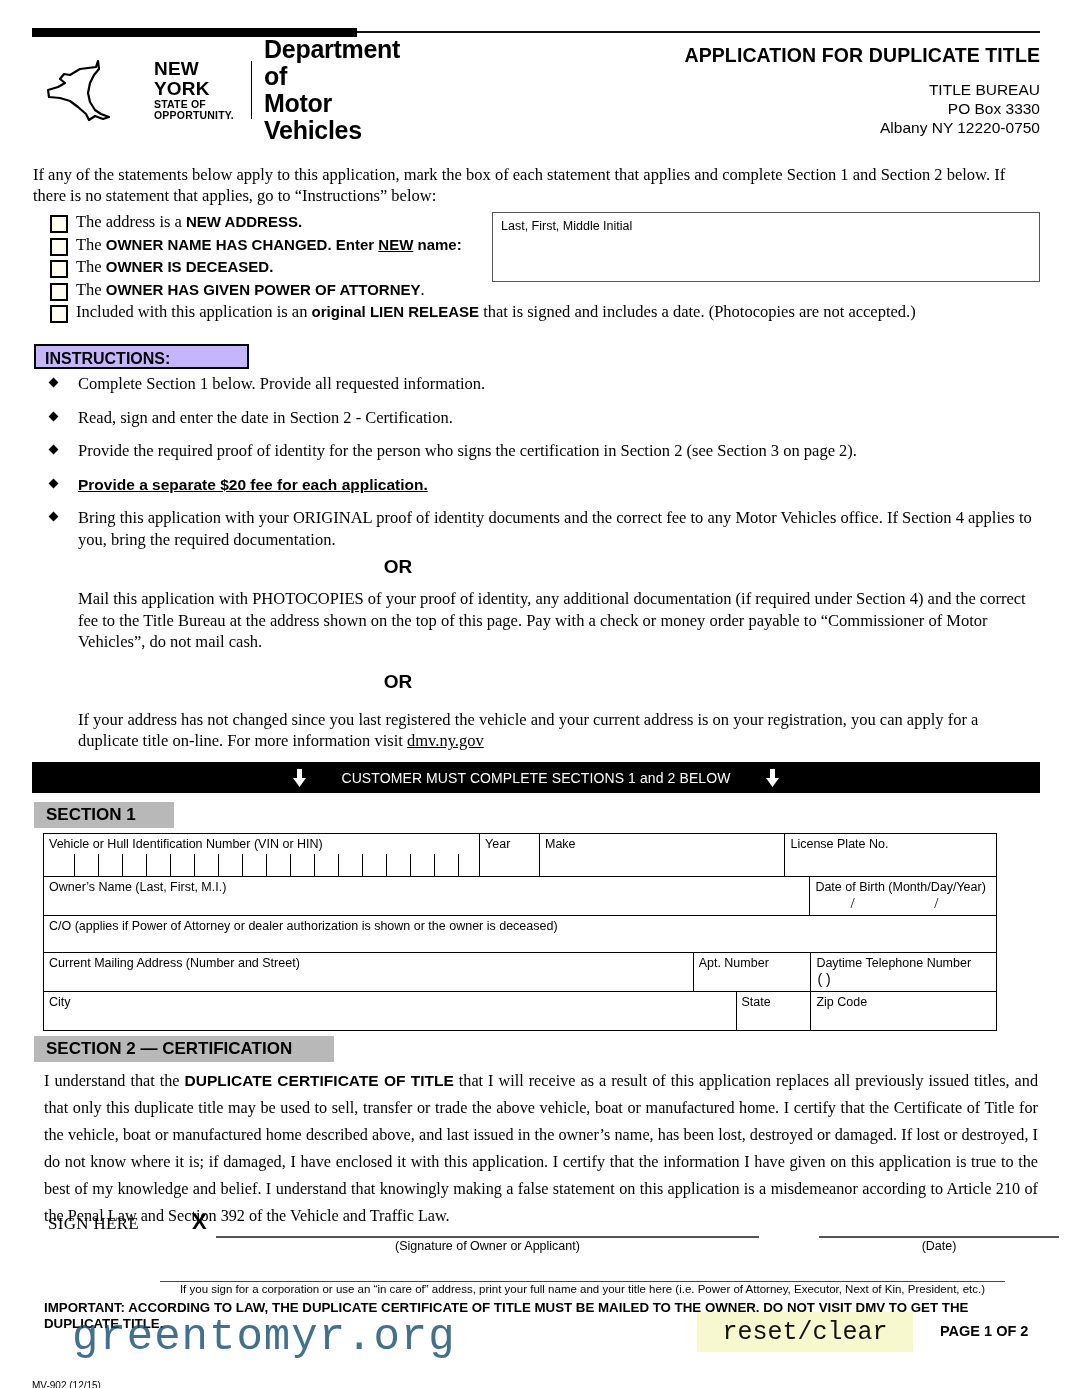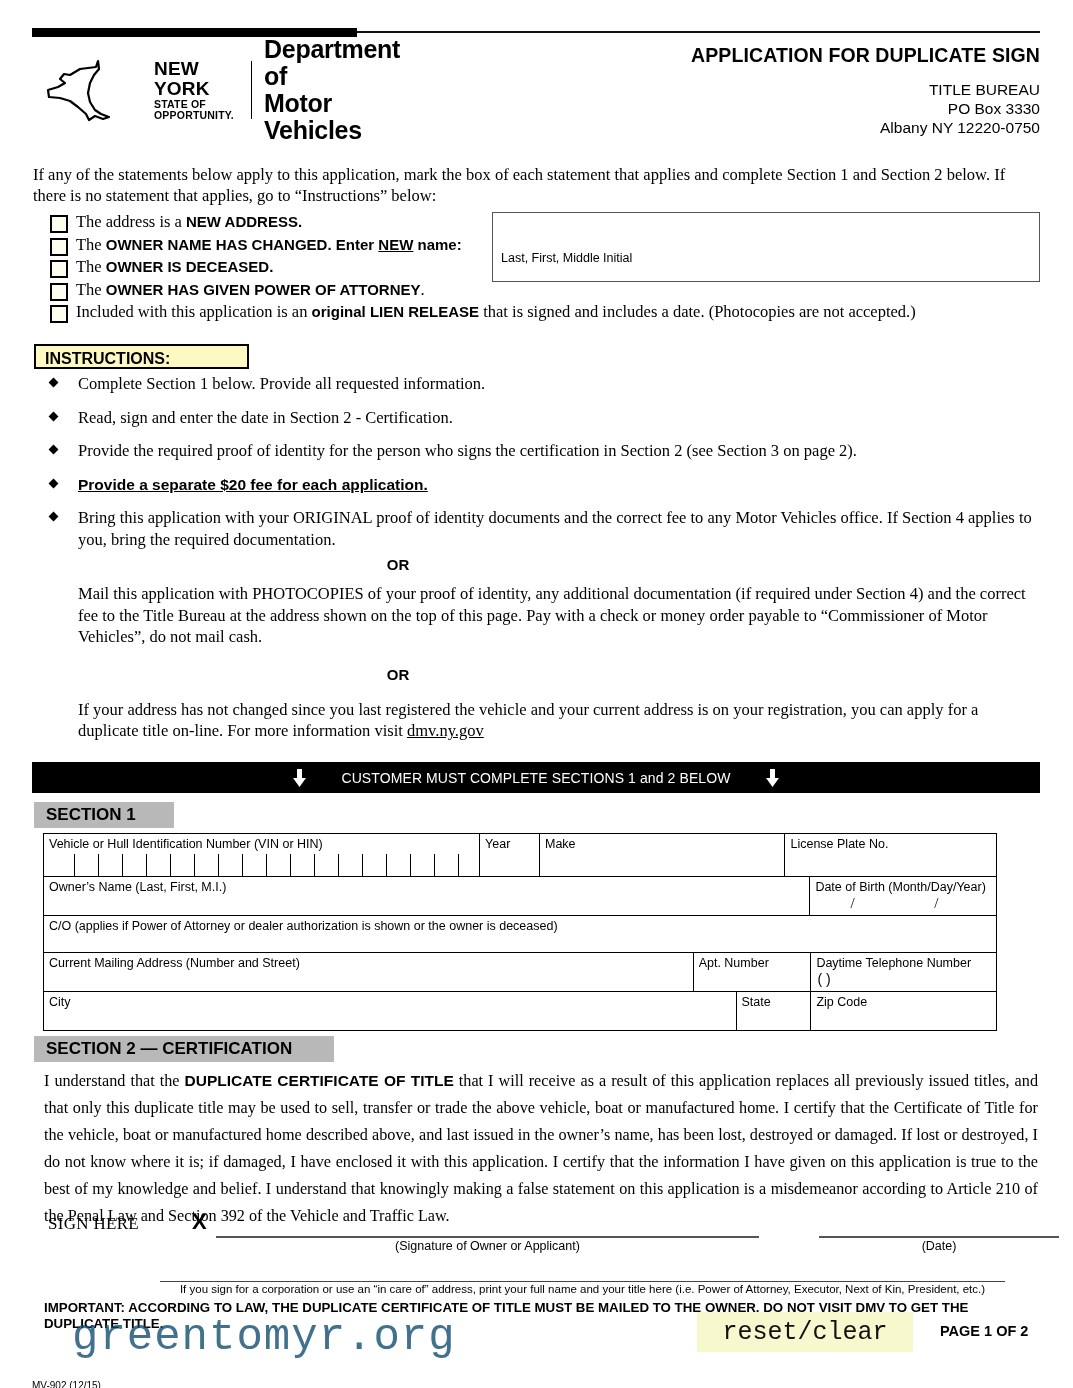--- a/index.html
+++ b/index.html
@@ -35,30 +35,30 @@
   
   .cb-list{position:absolute;left:50px;top:212px;width:440px;}
   .cb-row{display:flex;align-items:flex-start;height:22.5px;}
   .cbox{width:14px;height:14px;border:2px solid #000;background:#fffdf0;flex:0 0 auto;margin-top:3px;margin-right:8px;}
   .cb-txt{font-size:16.5px;line-height:20px;white-space:nowrap;}
   .b{font-family:"Liberation Sans",sans-serif;font-weight:bold;font-size:15px;}
   .u{text-decoration:underline;}
   .cb-row.wide .cb-txt{white-space:nowrap;}
 
   .name-box{position:absolute;left:492px;top:212px;width:546px;height:68px;border:1px solid #555;background:#fff;}
-  .name-box span{font-family:"Liberation Sans",sans-serif;font-size:12.5px;display:block;padding:6px 0 0 8px;margin-top:32px;}
-
-  
-  .instr-hdr{position:absolute;left:34px;top:344px;width:215px;height:25px;background:#fef9c3;border:2px solid #000;
+  .name-box span{font-family:"Liberation Sans",sans-serif;font-size:12.5px;display:block;padding:6px 0 0 8px;}
+
+  
+  .instr-hdr{position:absolute;left:34px;top:344px;width:215px;height:25px;background:#c4b5fd;border:2px solid #000;
              font-family:"Liberation Sans",sans-serif;font-weight:bold;font-size:16px;line-height:25px;padding-left:9px;box-sizing:border-box;}
   .bullets{position:absolute;left:50px;top:373px;width:990px;}
   .bl{display:flex;margin-bottom:12px;}
   .dia{flex:0 0 auto;width:7px;height:7px;background:#000;transform:rotate(45deg);margin:6px 21px 0 0;}
   .bl-txt{font-size:16.5px;line-height:21.5px;}
-  .or{text-align:center;font-family:"Liberation Sans",sans-serif;font-weight:bold;font-size:15px;margin:6px 0 10px 0;width:640px;}
+  .or{text-align:center;font-family:"Liberation Sans",sans-serif;font-weight:bold;font-size:19px;margin:6px 0 10px 0;width:640px;}
   .sub-p{font-size:16.5px;line-height:21.5px;margin-bottom:2px;}
 
   
   .banner{position:absolute;left:32px;top:762px;width:1008px;height:31px;background:#000;color:#fff;
           display:flex;align-items:center;justify-content:center;gap:34px;}
   .banner-txt{font-family:"Liberation Sans",sans-serif;font-weight:normal;font-size:14px;letter-spacing:.1px;}
   .arrow{width:15px;height:18px;flex:0 0 auto;}
 
   
   .sec-hdr{position:absolute;background:#b8b8b8;font-family:"Liberation Sans",sans-serif;font-weight:bold;
@@ -127,21 +127,21 @@
         <div class="logo-sub">STATE OF</div>
         <div class="logo-sub">OPPORTUNITY.</div>
       </div>
       <div class="logo-div"></div>
       <div>
         <div class="logo-dept">Department of</div>
         <div class="logo-dept">Motor Vehicles</div>
       </div>
     </div>
     <div class="hdr-right">
-      <div class="hdr-title">APPLICATION FOR DUPLICATE SIGN</div>
+      <div class="hdr-title">APPLICATION FOR DUPLICATE TITLE</div>
       <div class="hdr-addr">
         <div>TITLE BUREAU</div>
         <div>PO Box 3330</div>
         <div>Albany NY 12220-0750</div>
       </div>
     </div>
   </div>
 
   <div class="intro">If any of the statements below apply to this application, mark the box of each statement that applies and complete Section 1 and Section 2 below. If there is no statement that applies, go to “Instructions” below:</div>
 

